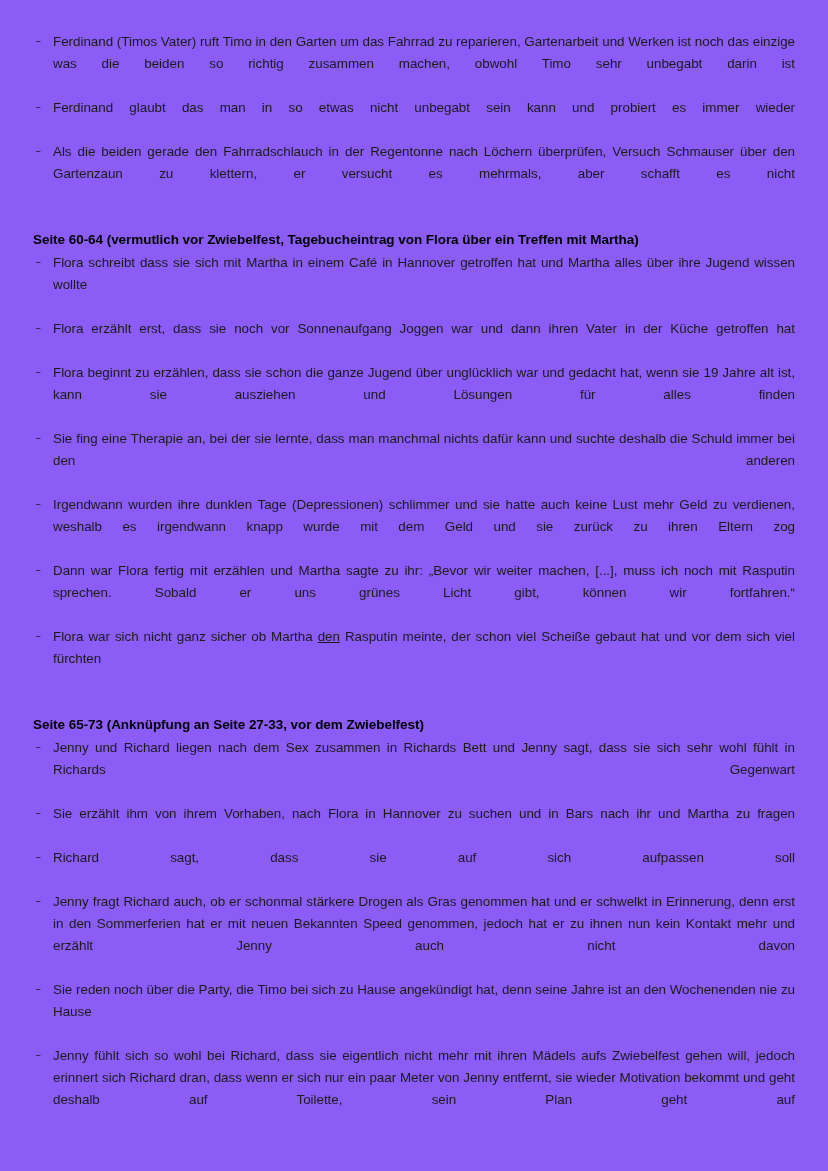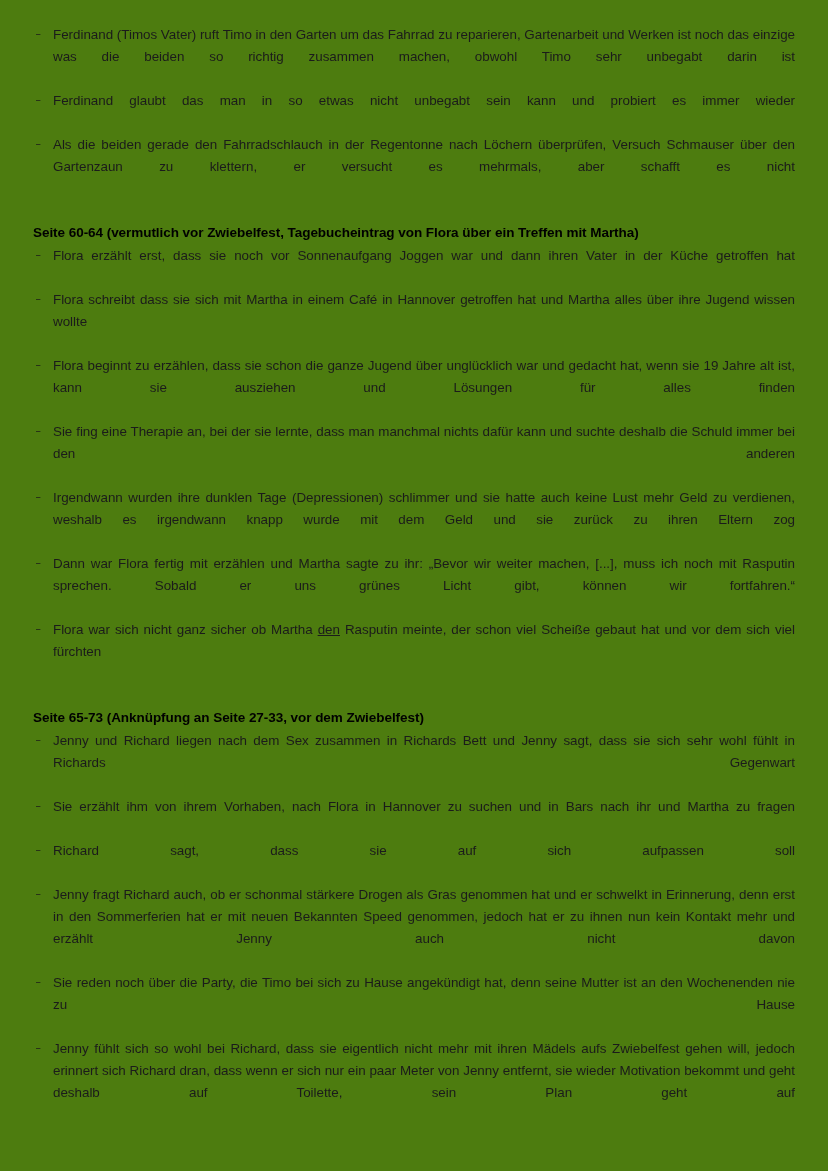--- a/index.html
+++ b/index.html
@@ -13,22 +13,22 @@
     height: 1171px;
     font-family: "Liberation Sans", sans-serif;
     color: #1a1a1a;
     -webkit-font-smoothing: antialiased;
   }
   .page {
     position: relative;
     width: 828px;
     height: 1171px;
     box-sizing: border-box;
-    padding: 24px 33px 0 33px;
-    background: #4d7c0f;
+    padding: 31px 33px 0 33px;
+    background: #8b5cf6;
     overflow: hidden;
   }
   .section {
     margin: 0;
     padding: 0;
   }
   .section + .section {
     margin-top: 22px;
   }
   .section-heading {
@@ -86,34 +86,34 @@
       <div class="section">
         <ul class="bullet-list">
           <li class="bullet-item">Ferdinand (Timos Vater) ruft Timo in den Garten um das Fahrrad zu reparieren, Gartenarbeit und Werken ist noch das einzige was die beiden so richtig zusammen machen, obwohl Timo sehr unbegabt darin ist</li>
           <li class="bullet-item">Ferdinand glaubt das man in so etwas nicht unbegabt sein kann und probiert es immer wieder</li>
           <li class="bullet-item">Als die beiden gerade den Fahrradschlauch in der Regentonne nach Löchern überprüfen, Versuch Schmauser über den Gartenzaun zu klettern, er versucht es mehrmals, aber schafft es nicht</li>
         </ul>
       </div>
       <div class="section">
         <div class="section-heading">Seite 60-64 (vermutlich vor Zwiebelfest, Tagebucheintrag von Flora über ein Treffen mit Martha)</div>
         <ul class="bullet-list">
+          <li class="bullet-item">Flora schreibt dass sie sich mit Martha in einem Café in Hannover getroffen hat und Martha alles über ihre Jugend wissen wollte</li>
           <li class="bullet-item">Flora erzählt erst, dass sie noch vor Sonnenaufgang Joggen war und dann ihren Vater in der Küche getroffen hat</li>
-          <li class="bullet-item">Flora schreibt dass sie sich mit Martha in einem Café in Hannover getroffen hat und Martha alles über ihre Jugend wissen wollte</li>
           <li class="bullet-item">Flora beginnt zu erzählen, dass sie schon die ganze Jugend über unglücklich war und gedacht hat, wenn sie 19 Jahre alt ist, kann sie ausziehen und Lösungen für alles finden</li>
           <li class="bullet-item">Sie fing eine Therapie an, bei der sie lernte, dass man manchmal nichts dafür kann und suchte deshalb die Schuld immer bei den anderen</li>
           <li class="bullet-item">Irgendwann wurden ihre dunklen Tage (Depressionen) schlimmer und sie hatte auch keine Lust mehr Geld zu verdienen, weshalb es irgendwann knapp wurde mit dem Geld und sie zurück zu ihren Eltern zog</li>
           <li class="bullet-item">Dann war Flora fertig mit erzählen und Martha sagte zu ihr: „Bevor wir weiter machen, [...], muss ich noch mit Rasputin sprechen. Sobald er uns grünes Licht gibt, können wir fortfahren.“</li>
           <li class="bullet-item">Flora war sich nicht ganz sicher ob Martha <u>den</u> Rasputin meinte, der schon viel Scheiße gebaut hat und vor dem sich viel fürchten</li>
         </ul>
       </div>
       <div class="section">
         <div class="section-heading">Seite 65-73 (Anknüpfung an Seite 27-33, vor dem Zwiebelfest)</div>
         <ul class="bullet-list">
           <li class="bullet-item">Jenny und Richard liegen nach dem Sex zusammen in Richards Bett und Jenny sagt, dass sie sich sehr wohl fühlt in Richards Gegenwart</li>
           <li class="bullet-item">Sie erzählt ihm von ihrem Vorhaben, nach Flora in Hannover zu suchen und in Bars nach ihr und Martha zu fragen</li>
           <li class="bullet-item">Richard sagt, dass sie auf sich aufpassen soll</li>
           <li class="bullet-item">Jenny fragt Richard auch, ob er schonmal stärkere Drogen als Gras genommen hat und er schwelkt in Erinnerung, denn erst in den Sommerferien hat er mit neuen Bekannten Speed genommen, jedoch hat er zu ihnen nun kein Kontakt mehr und erzählt Jenny auch nicht davon</li>
-          <li class="bullet-item">Sie reden noch über die Party, die Timo bei sich zu Hause angekündigt hat, denn seine Mutter ist an den Wochenenden nie zu Hause</li>
+          <li class="bullet-item">Sie reden noch über die Party, die Timo bei sich zu Hause angekündigt hat, denn seine Jahre ist an den Wochenenden nie zu Hause</li>
           <li class="bullet-item">Jenny fühlt sich so wohl bei Richard, dass sie eigentlich nicht mehr mit ihren Mädels aufs Zwiebelfest gehen will, jedoch erinnert sich Richard dran, dass wenn er sich nur ein paar Meter von Jenny entfernt, sie wieder Motivation bekommt und geht deshalb auf Toilette, sein Plan geht auf</li>
         </ul>
       </div>
     </div>
 </div>
 
 </body></html>

